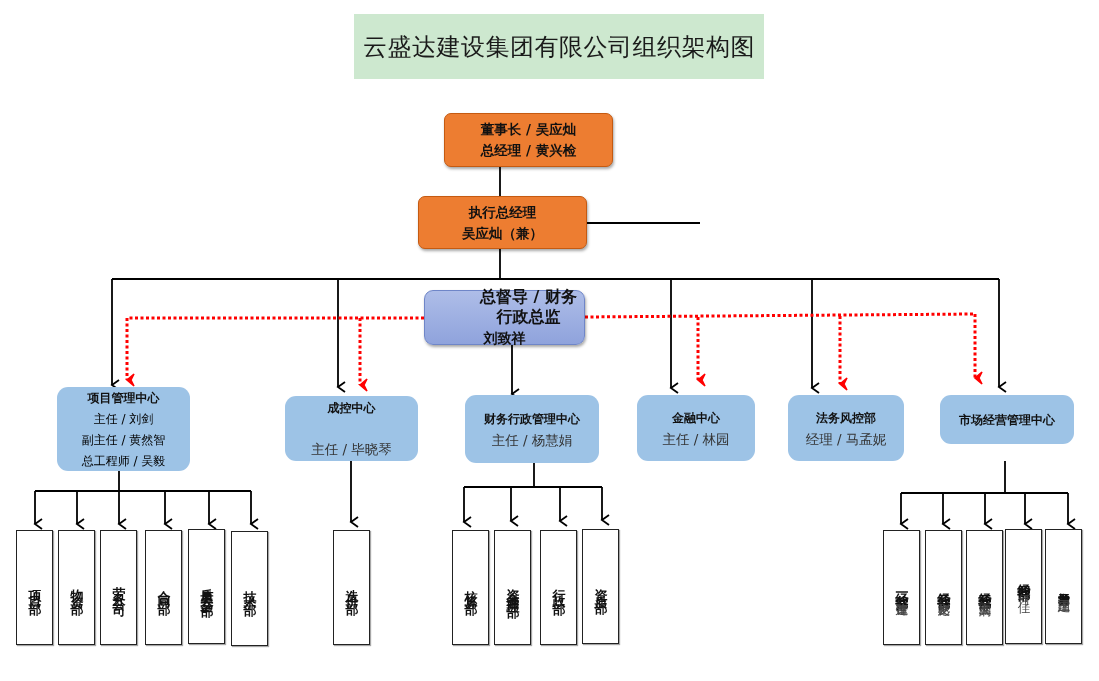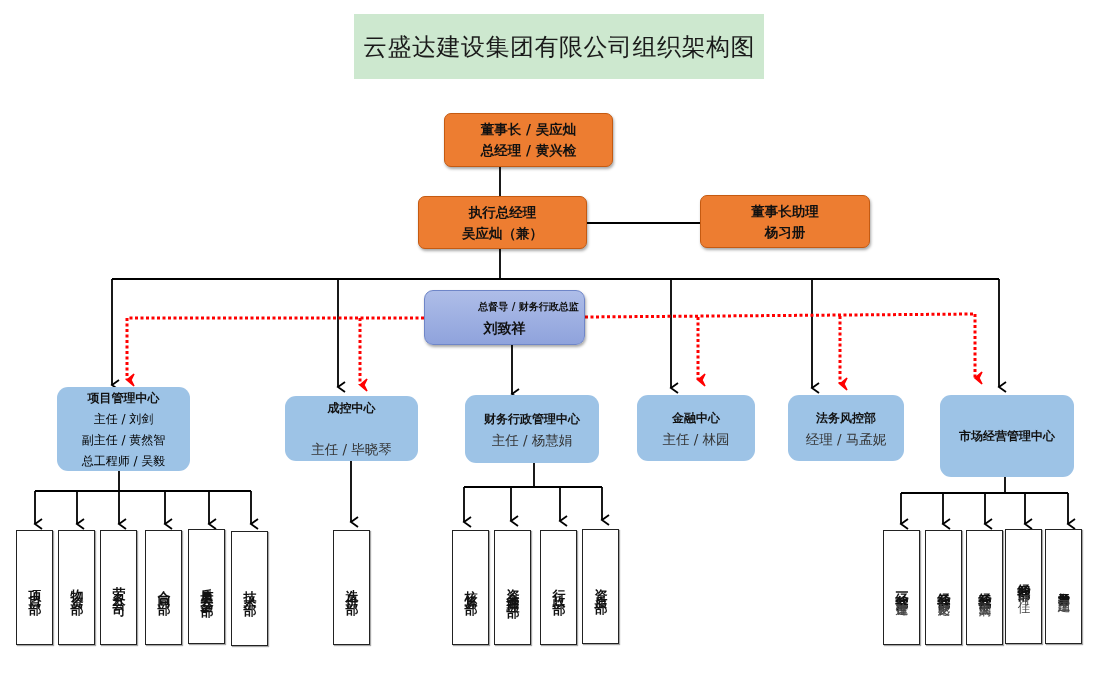--- a/index.html
+++ b/index.html
@@ -99,27 +99,23 @@
   <div class="node orange" style="left:420px; top:113px; width:169px; height:54px;margin-left:24px;">
     <div>董事长 / 吴应灿</div>
     <div>总经理 / 黄兴检</div>
   </div>
 
   <div class="node orange" style="left:418px; top:196px; width:169px; height:53px;">
     <div>执行总经理</div>
     <div>吴应灿（兼）</div>
   </div>
 
-  <div class="node orange" style="left:700px; top:195px; width:170px; height:53px;">
-    <div>董事长助理</div>
-    <div>杨习册</div>
-  </div>
 
   <div class="node purple" style="left:424px; top:290px; width:161px; height:55px;">
-    <div style="font-weight:bold; font-size:10px; line-height:20px;margin-left:48px;">总督导 / 财务行政总监</div>
+    <div style="font-weight:bold; font-size:16px; line-height:20px;margin-left:48px;">总督导 / 财务行政总监</div>
     <div style="font-weight:bold; font-size:14px; line-height:22px;">刘致祥</div>
   </div>
 
   <div class="node blue" style="left:57px; top:387px; width:133px; height:84px;">
     <div class="hd">项目管理中心</div>
     <div class="sub-sm">主任 / 刘剑</div>
     <div class="sub-sm">副主任 / 黄然智</div>
     <div class="sub-sm">总工程师 / 吴毅</div>
   </div>
 
@@ -136,21 +132,21 @@
   <div class="node blue" style="left:637px; top:395px; width:118px; height:66px;">
     <div class="hd">金融中心</div>
     <div class="sub">主任 / 林园</div>
   </div>
 
   <div class="node blue" style="left:788px; top:395px; width:116px; height:66px;">
     <div class="hd">法务风控部</div>
     <div class="sub">经理 / 马孟妮</div>
   </div>
 
-  <div class="node blue" style="left:940px; top:395px; width:134px; height:82px;">
+  <div class="node blue" style="left:940px; top:395px; width:134px; height:49px;">
     <div class="hd">市场经营管理中心</div>
   </div>
 
   <div class="dept" style="left:16px; top:530px; width:37px; height:115px;">
     <span class="v">项目部</span>
   </div>
   <div class="dept" style="left:58px; top:530px; width:37px; height:115px;">
     <span class="v">物资部</span>
   </div>
   <div class="dept" style="left:100px; top:530px; width:37px; height:115px;">

